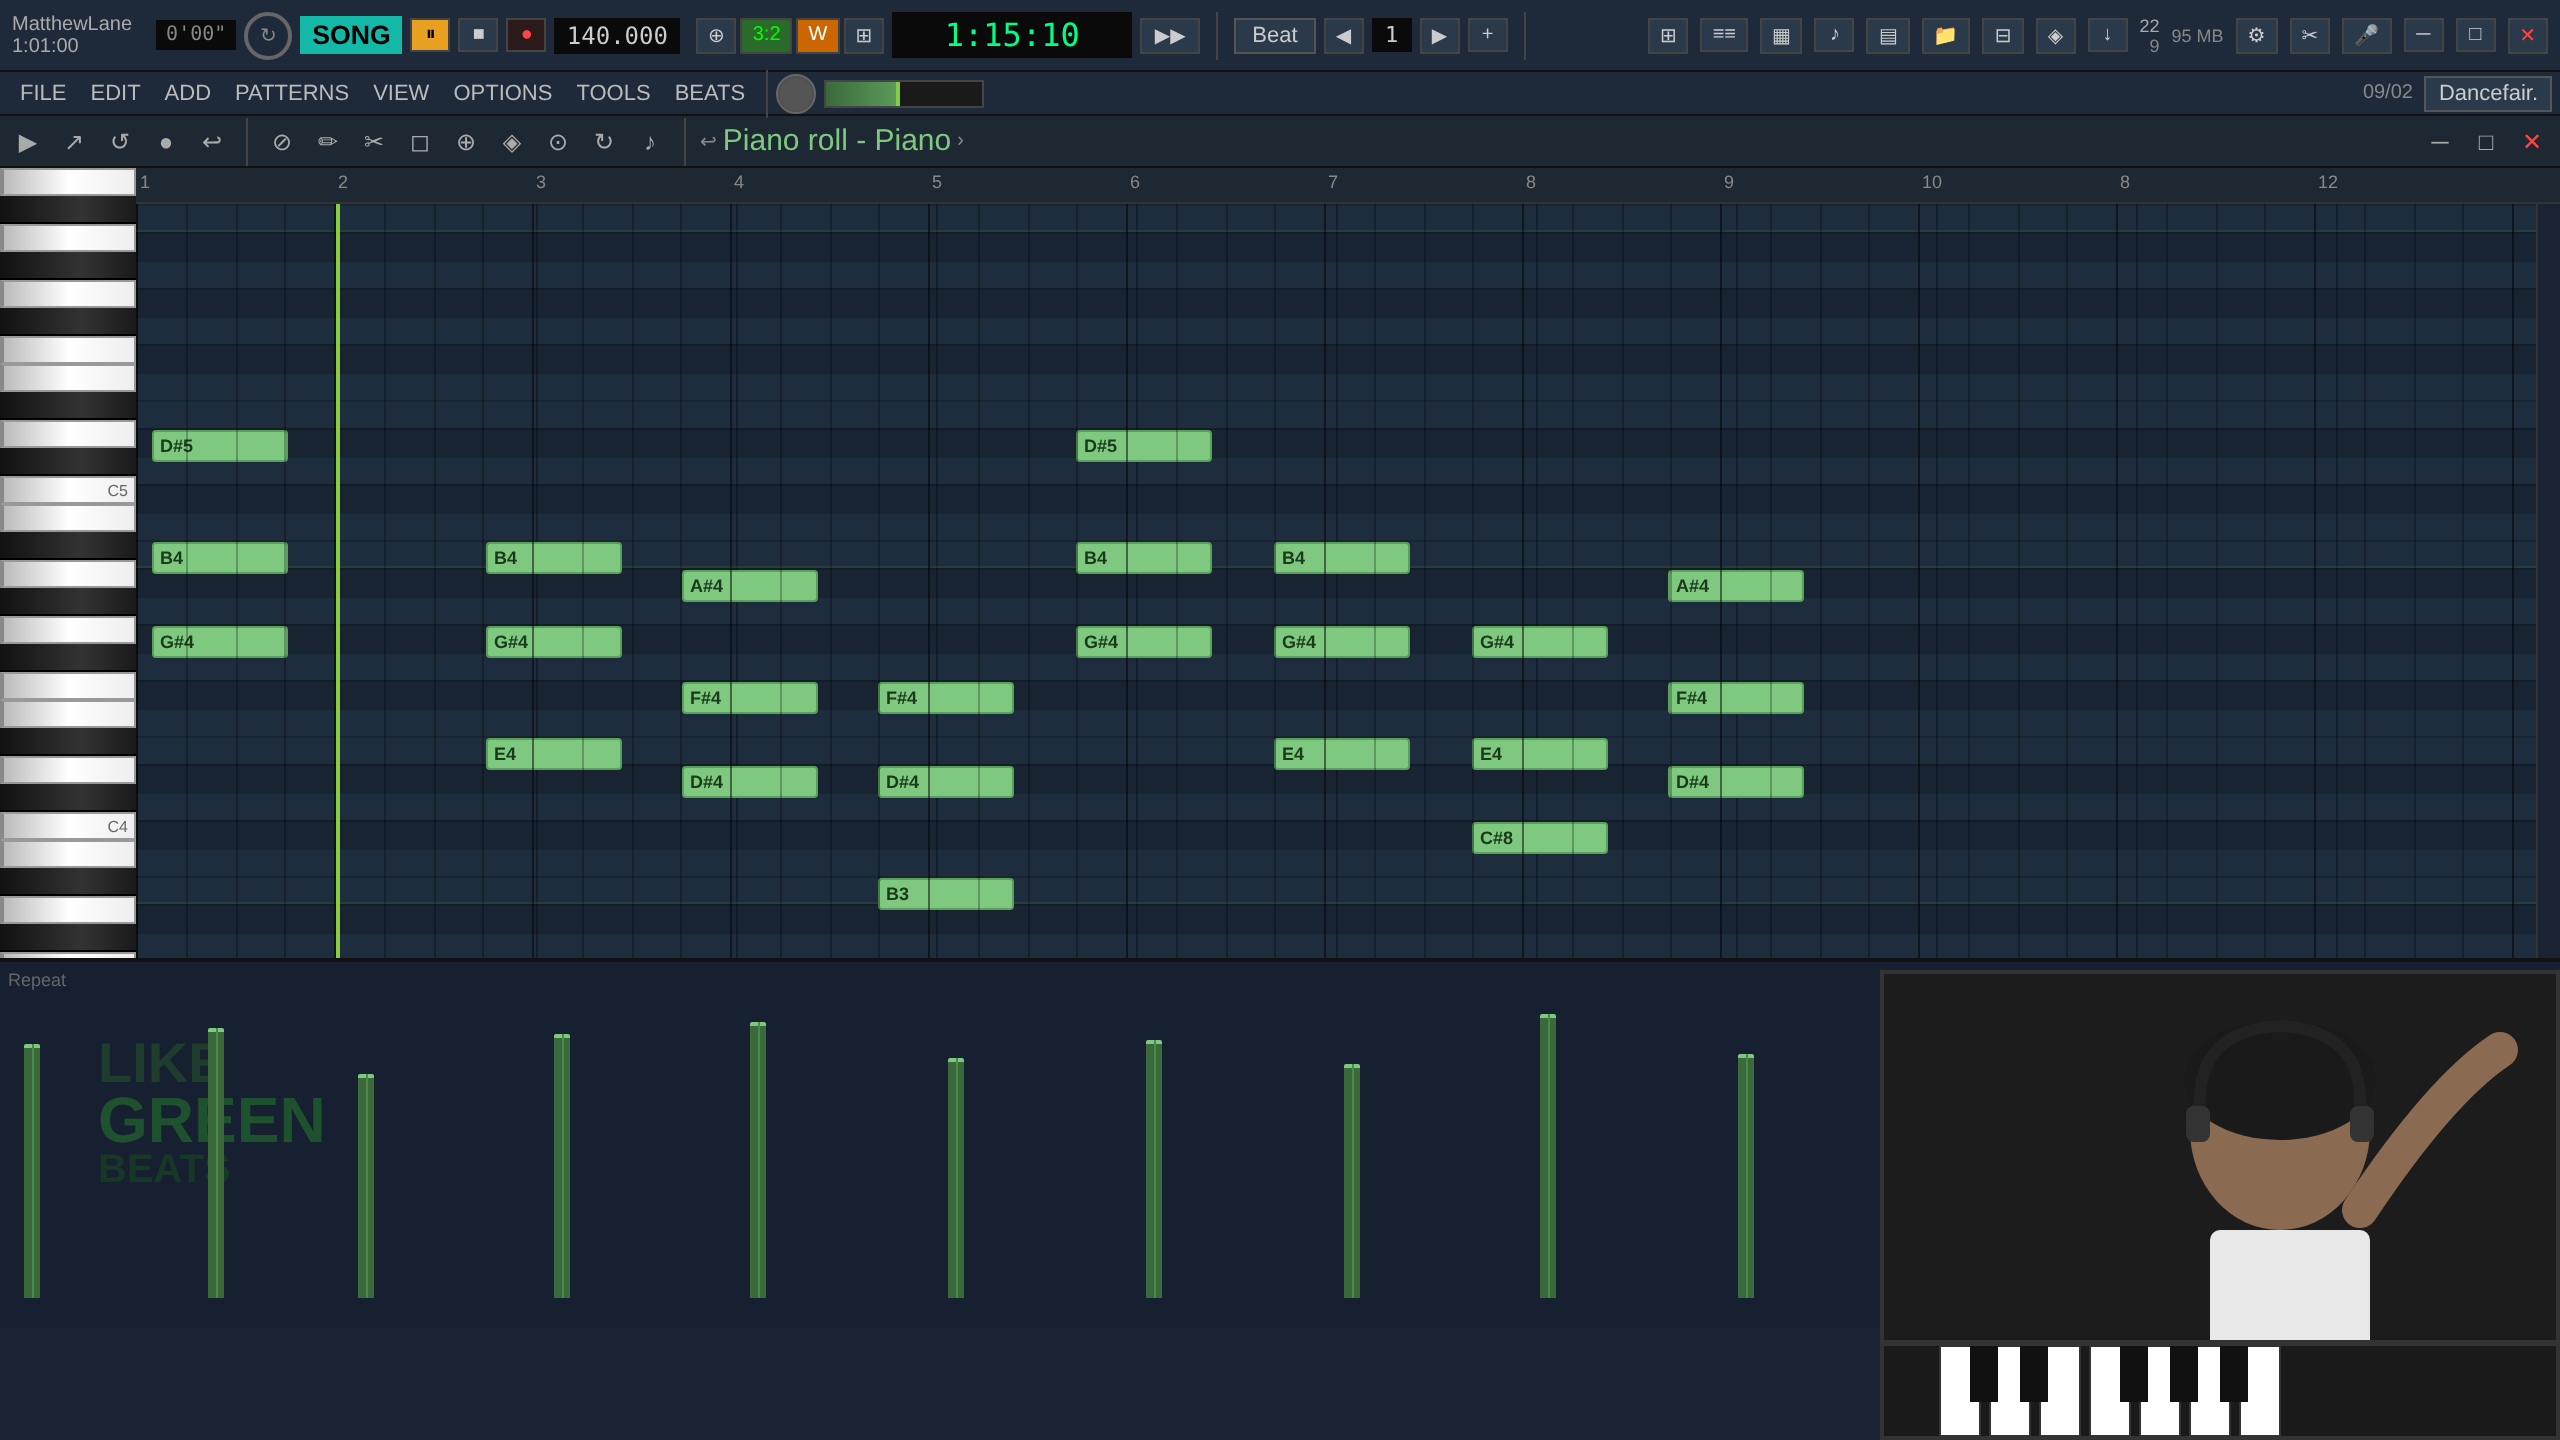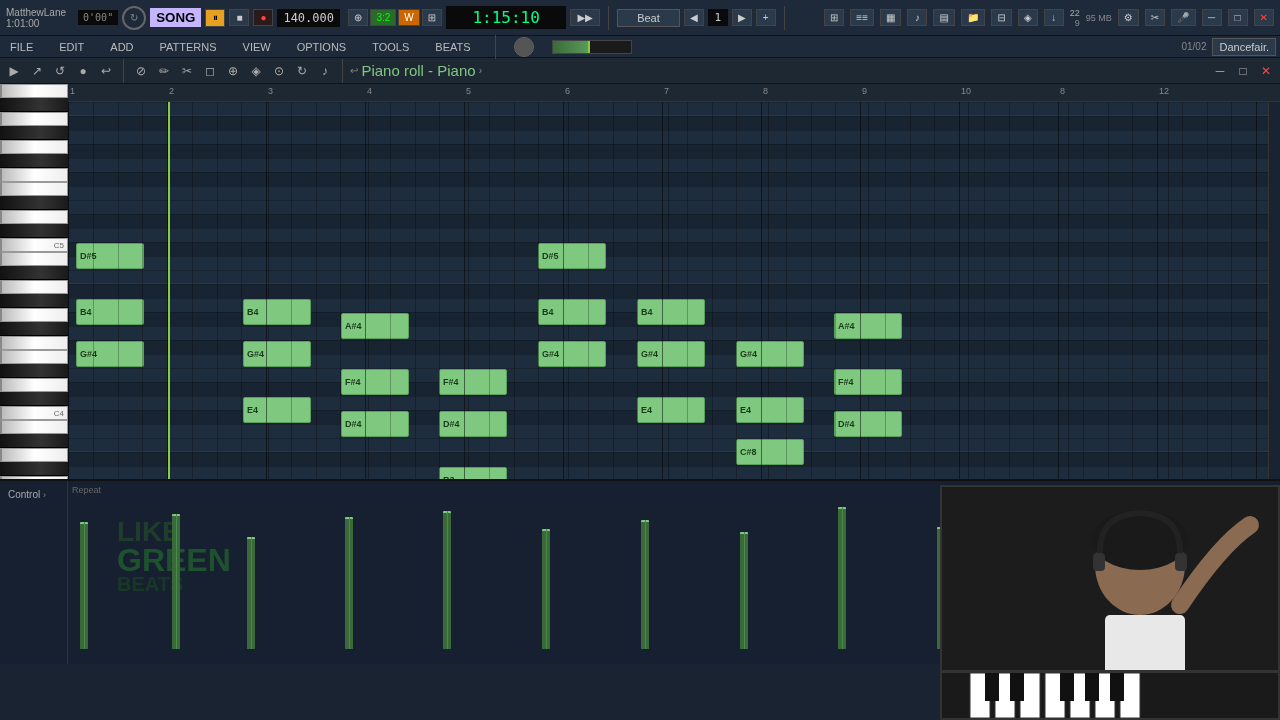--- a/index.html
+++ b/index.html
@@ -20,43 +20,43 @@
       background: #2a3a4a;
       border: 1px solid #444;
       color: #ccc;
       padding: 2px 5px;
       cursor: pointer;
       font-size: 10px;
       min-width: 20px;
       text-align: center;
     }
     .transport-btn.active { background: #e8a020; color: #000; }
-    .song-btn { background: #c4b5fd; color: #000; font-weight: bold; padding: 2px 6px; border: none; cursor: pointer; }
+    .song-btn { background: #14b8a6; color: #000; font-weight: bold; padding: 2px 6px; border: none; cursor: pointer; }
     .time-display { background: #0a0a0a; color: #00ff88; font-family: monospace; font-size: 16px; padding: 2px 8px; min-width: 120px; text-align: center; }
     .bpm-display { background: #0a0a0a; color: #ccc; font-family: monospace; font-size: 12px; padding: 2px 6px; }
     .beat-btn {
       background: #2a3a4a;
       border: 1px solid #555;
       color: #ccc;
-      padding: 2px 19px;
+      padding: 2px 8px;
       font-size: 11px;
     }
     .separator { width: 1px; height: 24px; background: #444; margin: 0 4px; }
     .top-right { margin-left: auto; display: flex; align-items: center; gap: 6px; }
     .project-name { background: #2a3a4a; border: 1px solid #555; color: #ccc; padding: 2px 6px; font-size: 11px; }
 
     
     #menubar {
       height: 22px;
       background: #1e2a3a;
       display: flex;
       align-items: center;
       padding: 0 4px;
       border-bottom: 1px solid #111;
-      gap: 14px;
+      gap: 0;
       text-align: center;
     }
     .menu-item {
       color: #bbb;
       padding: 2px 6px;
       cursor: pointer;
       font-size: 11px;
     }
     .volume-knob {
       width: 20px; height: 20px;
@@ -141,30 +141,29 @@
       background-size: 100px 14px;
       pointer-events: none;
     }
 
     
     .note {
       position: absolute;
       background: #7ec880;
       border: 1px solid #5aa05a;
       border-radius: 2px;
-      height: 26px;
+      height: 16px;
       display: flex;
       align-items: center;
       padding-left: 3px;
       font-size: 9px;
       color: #1a3a1a;
       font-weight: bold;
       overflow: hidden;
       white-space: nowrap;
-      margin-top: 28px;
     }
 
     
     #playhead {
       position: absolute;
       top: 0;
       width: 2px;
       background: #88cc44;
       height: 100%;
       z-index: 10;
@@ -332,21 +331,21 @@
   <span class="menu-item">OPTIONS</span>
   <span class="menu-item">TOOLS</span>
   <span class="menu-item">BEATS</span>
   <div class="separator"></div>
   <div class="volume-knob"></div>
   <div style="width:80px;height:14px;background:#1a1a1a;border:1px solid #444;margin-left:4px;position:relative;">
     <div style="width:45%;height:100%;background:linear-gradient(to right,#3a6a3a,#5a9a5a);"></div>
     <div style="position:absolute;top:0;right:0;bottom:0;left:45%;width:2px;background:#88cc44;"></div>
   </div>
   <div style="margin-left:auto;display:flex;align-items:center;gap:6px;">
-    <span style="color:#888;font-size:10px;">01/02</span>
+    <span style="color:#888;font-size:10px;">09/02</span>
     <div class="project-name">Dancefair.</div>
   </div>
 </div>
 
 <div id="toolbar">
   <button class="tool-btn">▶</button>
   <button class="tool-btn">↗</button>
   <button class="tool-btn">↺</button>
   <button class="tool-btn">●</button>
   <button class="tool-btn">↩</button>
@@ -537,26 +536,20 @@
           <div class="note" style="left: 668px; top: 309px; width: 68px;">C#8</div>
           <div class="note" style="left: 371px; top: 337px; width: 68px;">B3</div>
           <div id="playhead" style="left: 100px; height: 448px;"></div>
         </div>
       <div id="scroll-right"></div>
     </div>
   </div>
 </div>
 
 <div id="control-section">
-  <div id="control-piano">
-    <div class="ctrl-label">
-      <span>Control</span>
-      <span class="ctrl-chevron">›</span>
-    </div>
-  </div>
   <div id="control-area">
 
     <div id="watermark">
       <svg width="170" height="90" viewBox="0 0 170 90">
         <text x="5" y="40" fill="#2a6a2a" font-size="28" font-weight="bold" font-family="Arial">LIKE</text>
         <text x="5" y="70" fill="#2a9a2a" font-size="32" font-weight="bold" font-family="Arial">GREEN</text>
         <text x="5" y="90" fill="#1a5a1a" font-size="20" font-weight="bold" font-family="Arial">BEATS</text>
       </svg>
     </div>
 

